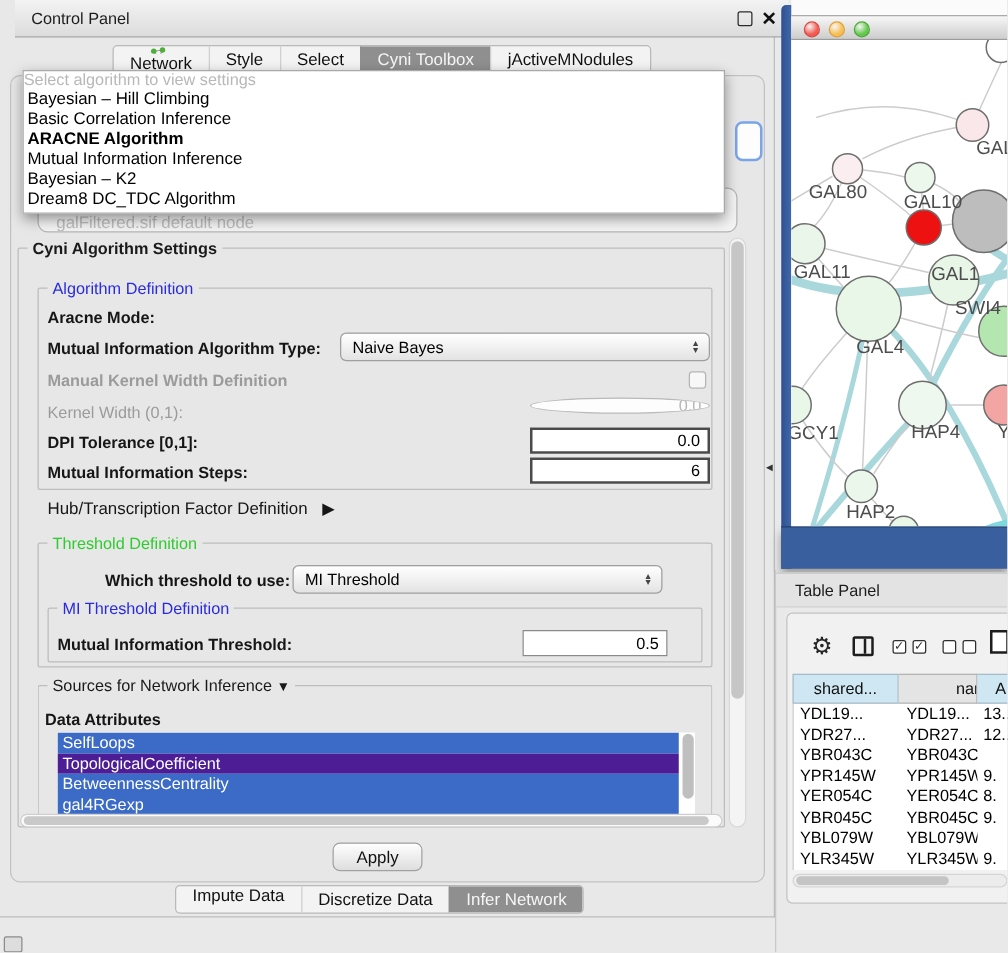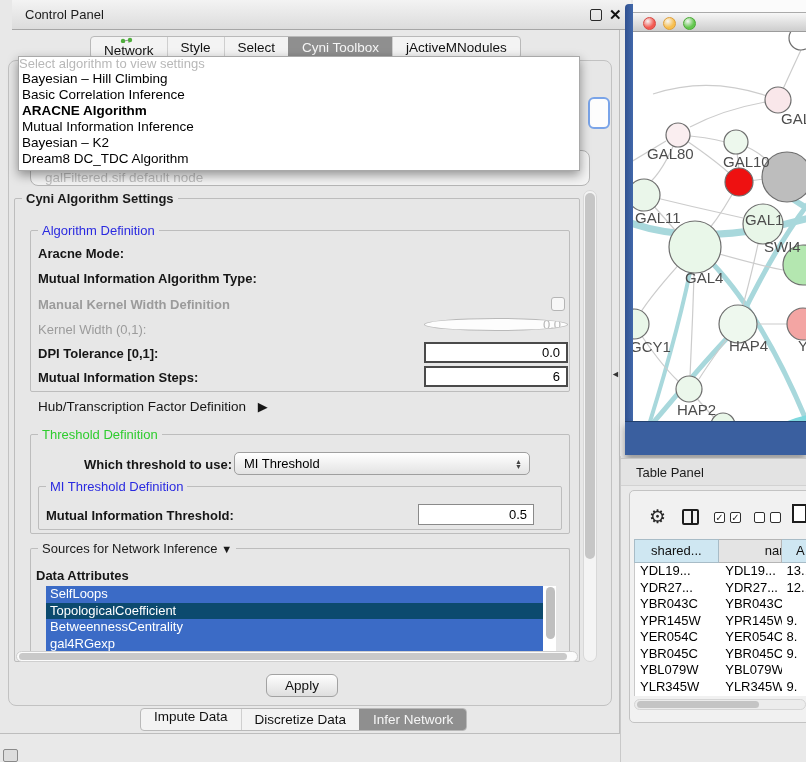--- a/index.html
+++ b/index.html
@@ -195,20 +195,24 @@
 
     <div class="group" id="settings-group" style="left:14px;top:198px;width:566px;height:464px;font-weight:bold;">
       <span class="legend" style="background:#e7e7e7;">Cyni Algorithm Settings</span>
     </div>
 
     <div class="group" style="left:30px;top:230px;width:540px;height:162px;">
       <span class="legend blue">Algorithm Definition</span>
     </div>
     <span class="lbl b" style="left:38px;top:246px;">Aracne Mode:</span>
     <span class="lbl b" style="left:38px;top:271px;">Mutual Information Algorithm Type:</span>
+    <div class="combo" style="left:272px;top:266px;width:296px;">
+      <span>Naive Bayes</span>
+      <span class="steppers">▲<br>▼</span>
+    </div>
     <span class="lbl dis" style="left:38px;top:297px;">Manual Kernel Width Definition</span>
     <span class="abs" id="manual-kernel-checkbox"></span>
     <span class="lbl" style="left:38px;top:322px;color:#9b9b9b;">Kernel Width (0,1):</span>
     <input class="field light" style="left: 424px; top: 318px; width: 144px;" readonly="" value="0.0">
     <span class="lbl b" style="left:38px;top:346px;">DPI Tolerance [0,1]:</span>
     <input class="field strong" style="left: 424px; top: 342px; width: 144px;" value="0.0">
     <span class="lbl b" style="left:38px;top:370px;">Mutual Information Steps:</span>
     <input class="field strong" style="left: 424px; top: 366px; width: 144px;" value="6">
 
     <span class="lbl" style="left:38px;top:399px;font-size:13.5px;">
@@ -233,21 +237,21 @@
     <div class="group" style="left:30px;top:548px;width:540px;height:114px;border-bottom:none;">
       <span class="legend" style="background:#e7e7e7;">
         <span>Sources for Network Inference</span>
         <span class="tri" style="font-size:11px;">▼</span>
       </span>
     </div>
     <span class="lbl b" style="left:36px;top:568px;">Data Attributes</span>
     <div id="attr-list">
       <div id="attr-items">
           <div class="attr-item" style="background: rgb(59, 107, 198);">SelfLoops</div>
-          <div class="attr-item" style="background: #0c4a6e;">TopologicalCoefficient</div>
+          <div class="attr-item" style="background: #4c1d95;">TopologicalCoefficient</div>
           <div class="attr-item" style="background: rgb(59, 107, 198);">BetweennessCentrality</div>
           <div class="attr-item" style="background: rgb(59, 107, 198);">gal4RGexp</div>
         </div>
       <div id="attr-vscroll"></div>
     </div>
     <div class="abs" id="attr-hscroll">
       <div id="attr-hthumb"></div>
     </div>
 
     <div class="abs" id="settings-vscroll">

